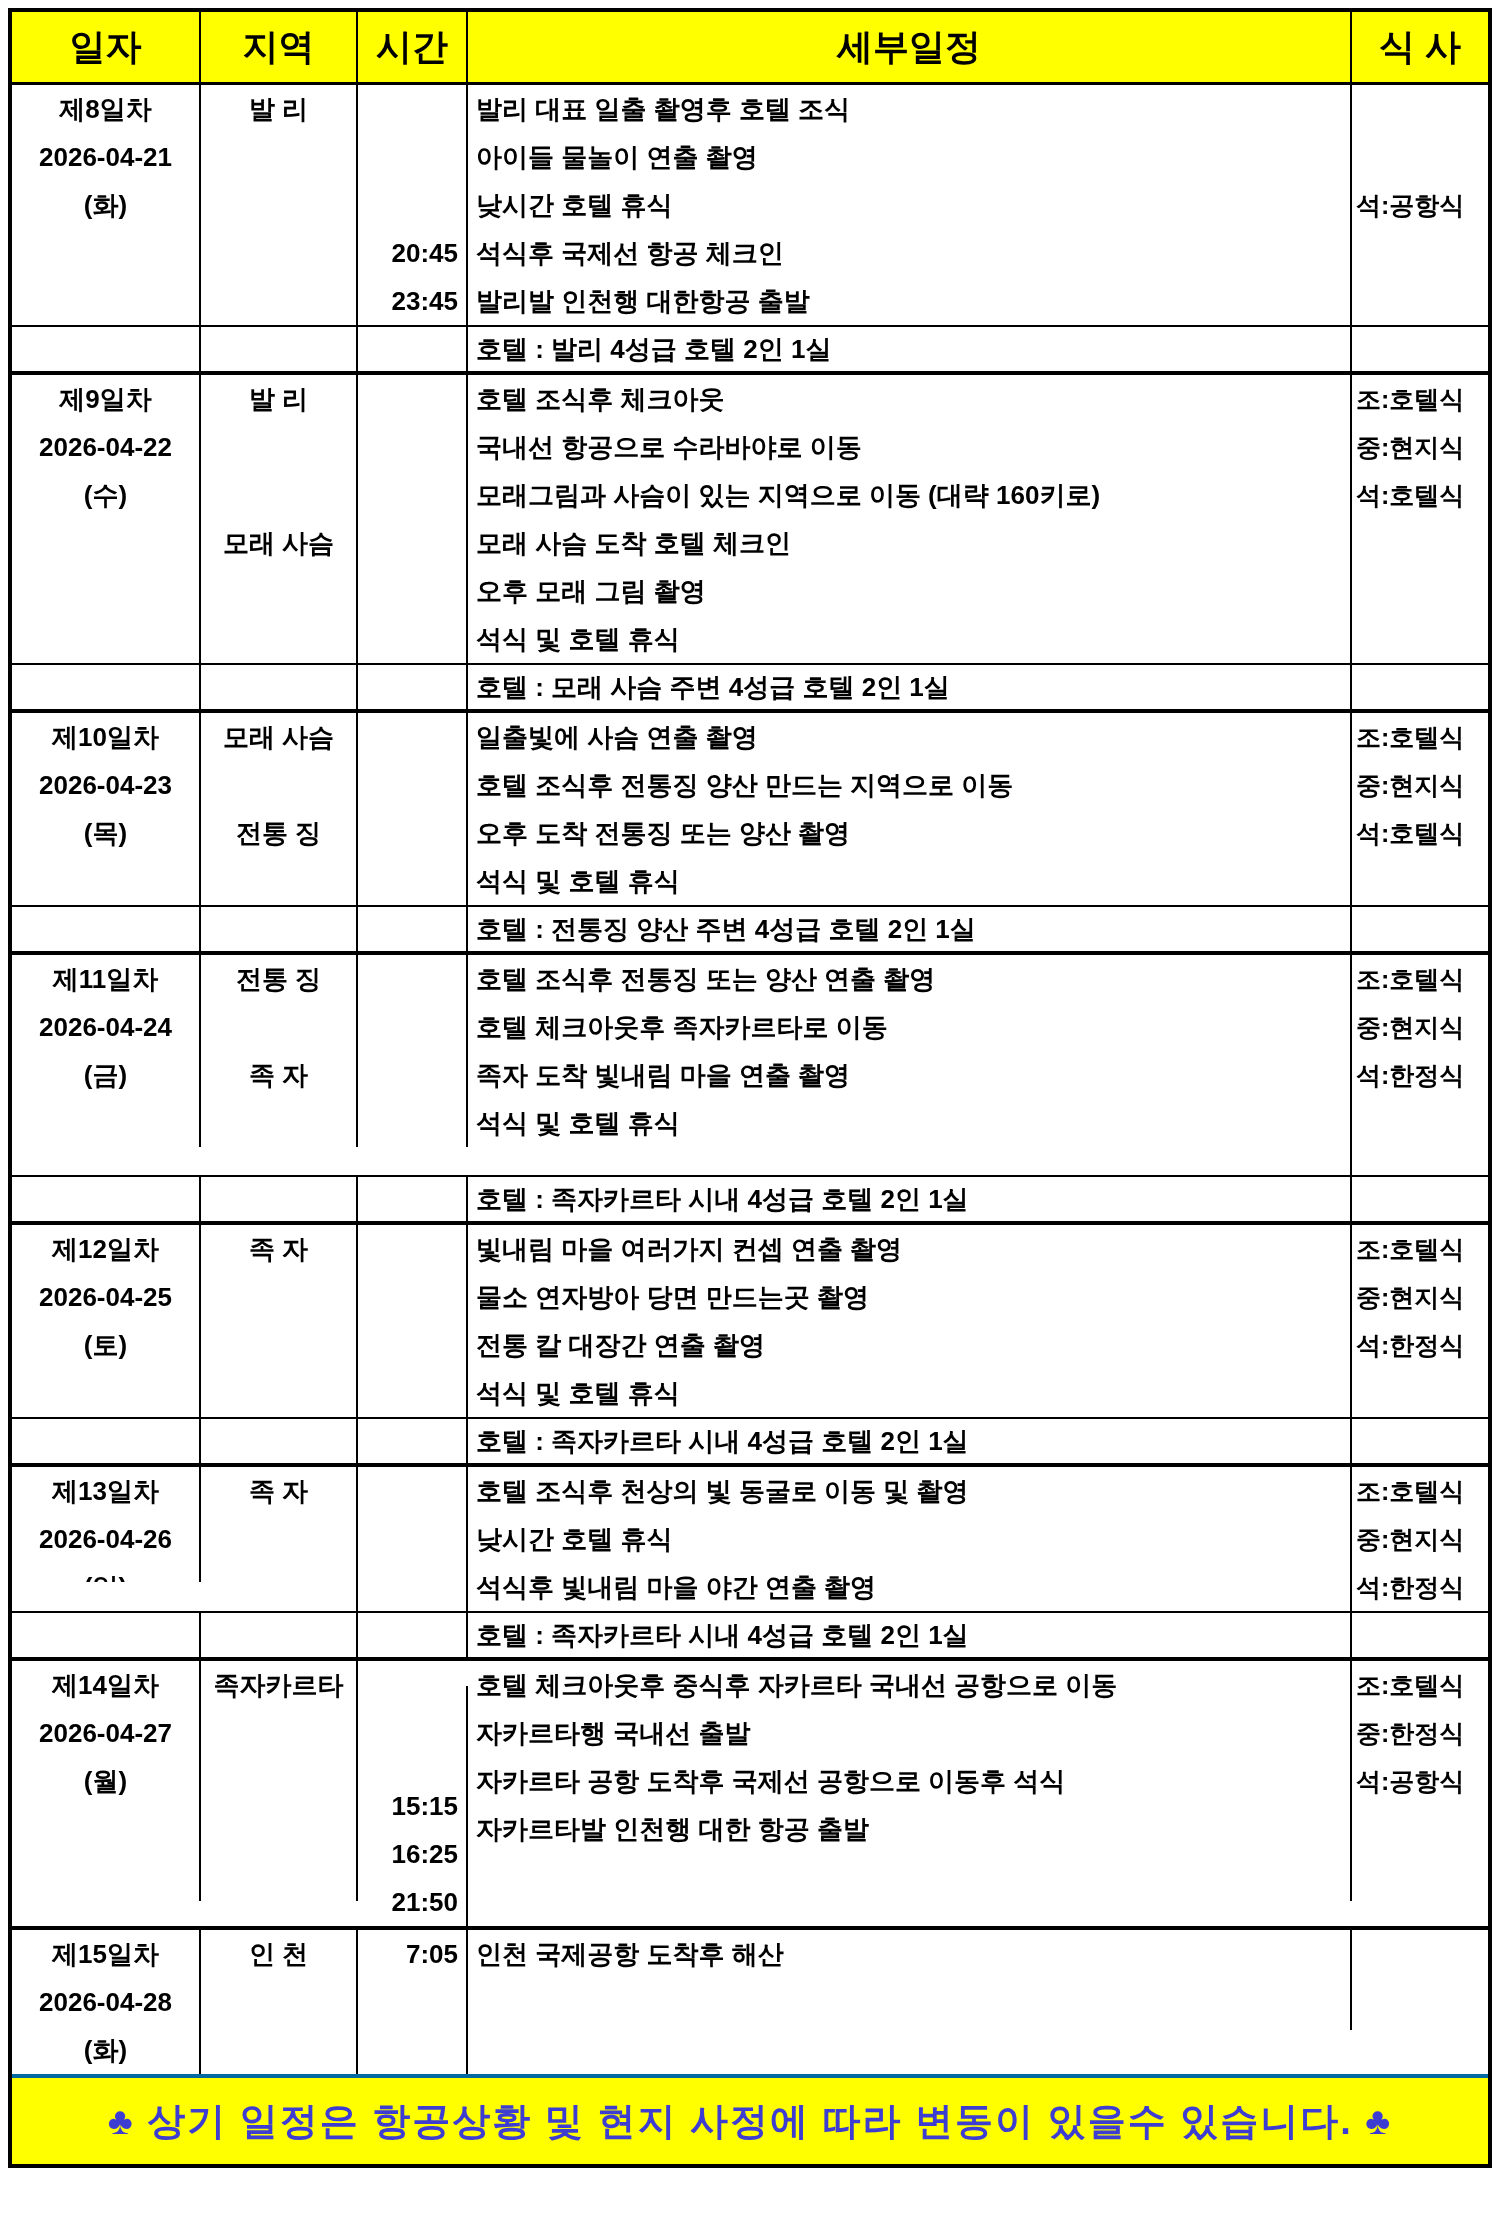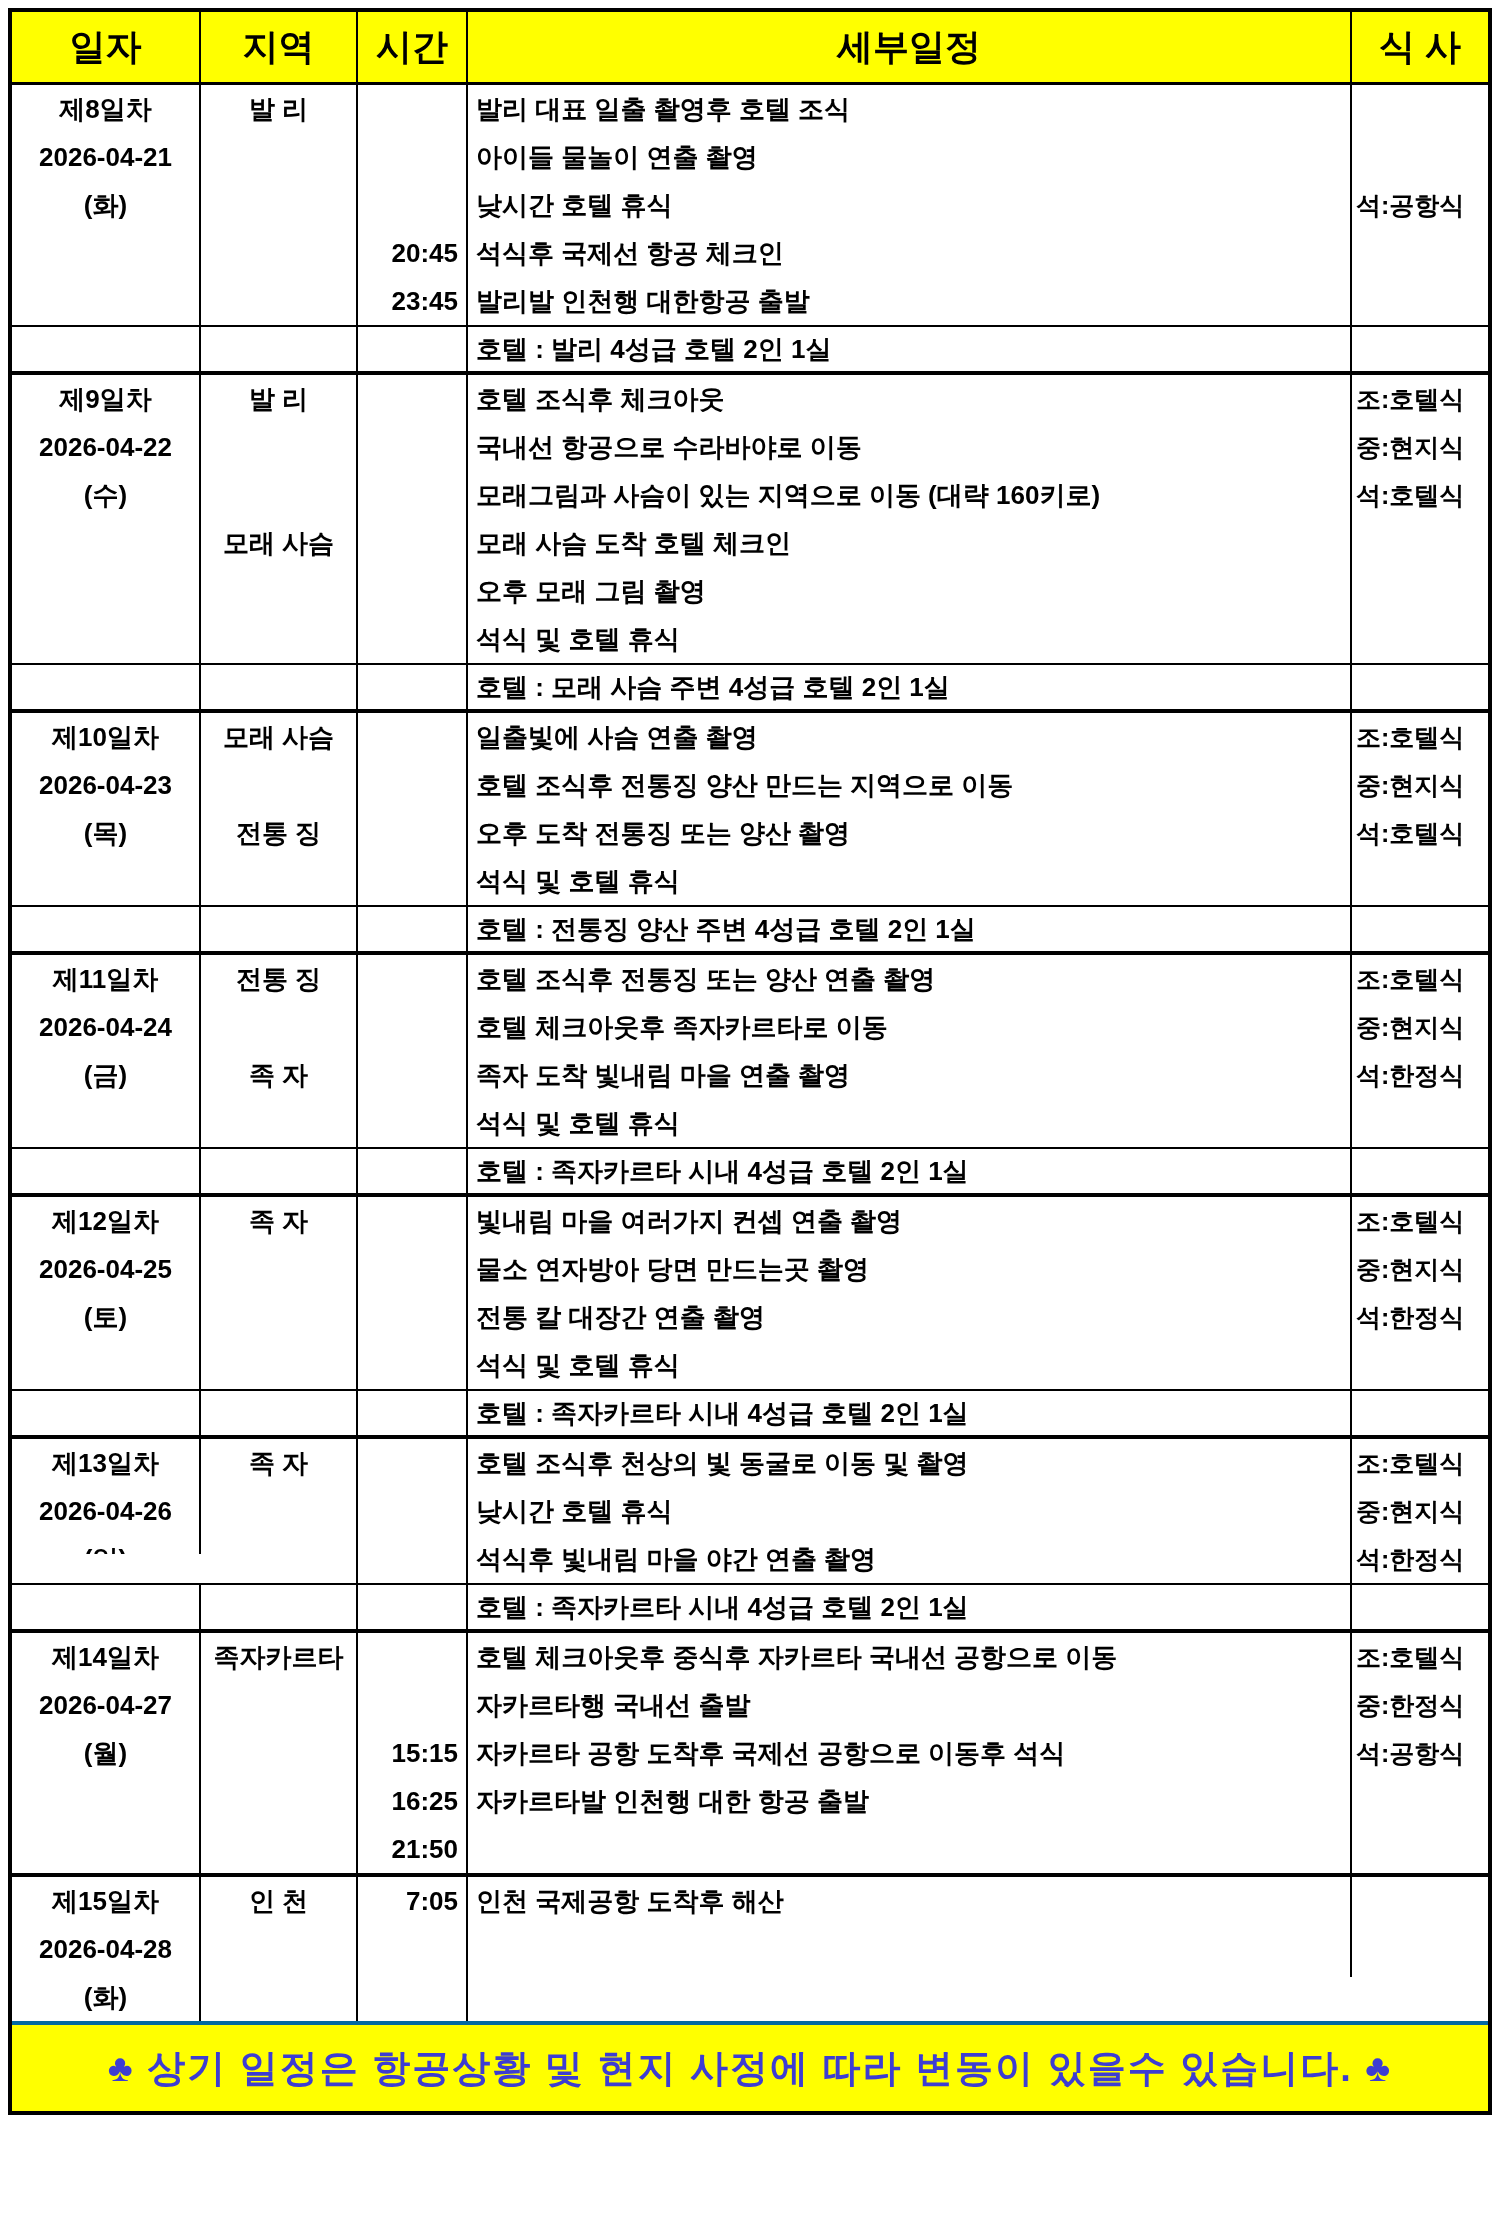--- a/index.html
+++ b/index.html
@@ -245,21 +245,21 @@
             <div class="line"></div>
             <div class="line">족 자</div>
             <div class="line"></div>
           </div>
           <div class="cell time-cell" style="height: 192px;">
             <div class="line"></div>
             <div class="line"></div>
             <div class="line"></div>
             <div class="line"></div>
           </div>
-          <div class="cell schedule-cell" style="height: 192px;">
+          <div class="cell schedule-cell" style="height: 220px;">
             <div class="line">호텔 조식후 전통징 또는 양산 연출 촬영</div>
             <div class="line">호텔 체크아웃후 족자카르타로 이동</div>
             <div class="line">족자 도착 빛내림 마을 연출 촬영</div>
             <div class="line">석식 및 호텔 휴식</div>
           </div>
           <div class="cell meal-cell" style="height: 192px;">
             <div class="line">조:호텔식</div>
             <div class="line">중:현지식</div>
             <div class="line">석:한정식</div>
             <div class="line"></div>
@@ -356,21 +356,21 @@
             <div class="line">2026-04-27</div>
             <div class="line">(월)</div>
           </div>
           <div class="cell region-cell" style="height: 240px;">
             <div class="line">족자카르타</div>
             <div class="line"></div>
             <div class="line"></div>
             <div class="line"></div>
             <div class="line"></div>
           </div>
-          <div class="cell time-cell" style="height: 240px;">
+          <div class="cell time-cell" style="height: 240px; margin-top: 25px;">
             <div class="line"></div>
             <div class="line"></div>
             <div class="line">15:15</div>
             <div class="line">16:25</div>
             <div class="line">21:50</div>
           </div>
           <div class="cell schedule-cell" style="height: 240px;">
             <div class="line">호텔 체크아웃후 중식후 자카르타 국내선 공항으로 이동</div>
             <div class="line">자카르타행 국내선 출발</div>
             <div class="line">자카르타 공항 도착후 국제선 공항으로 이동후 석식</div>

